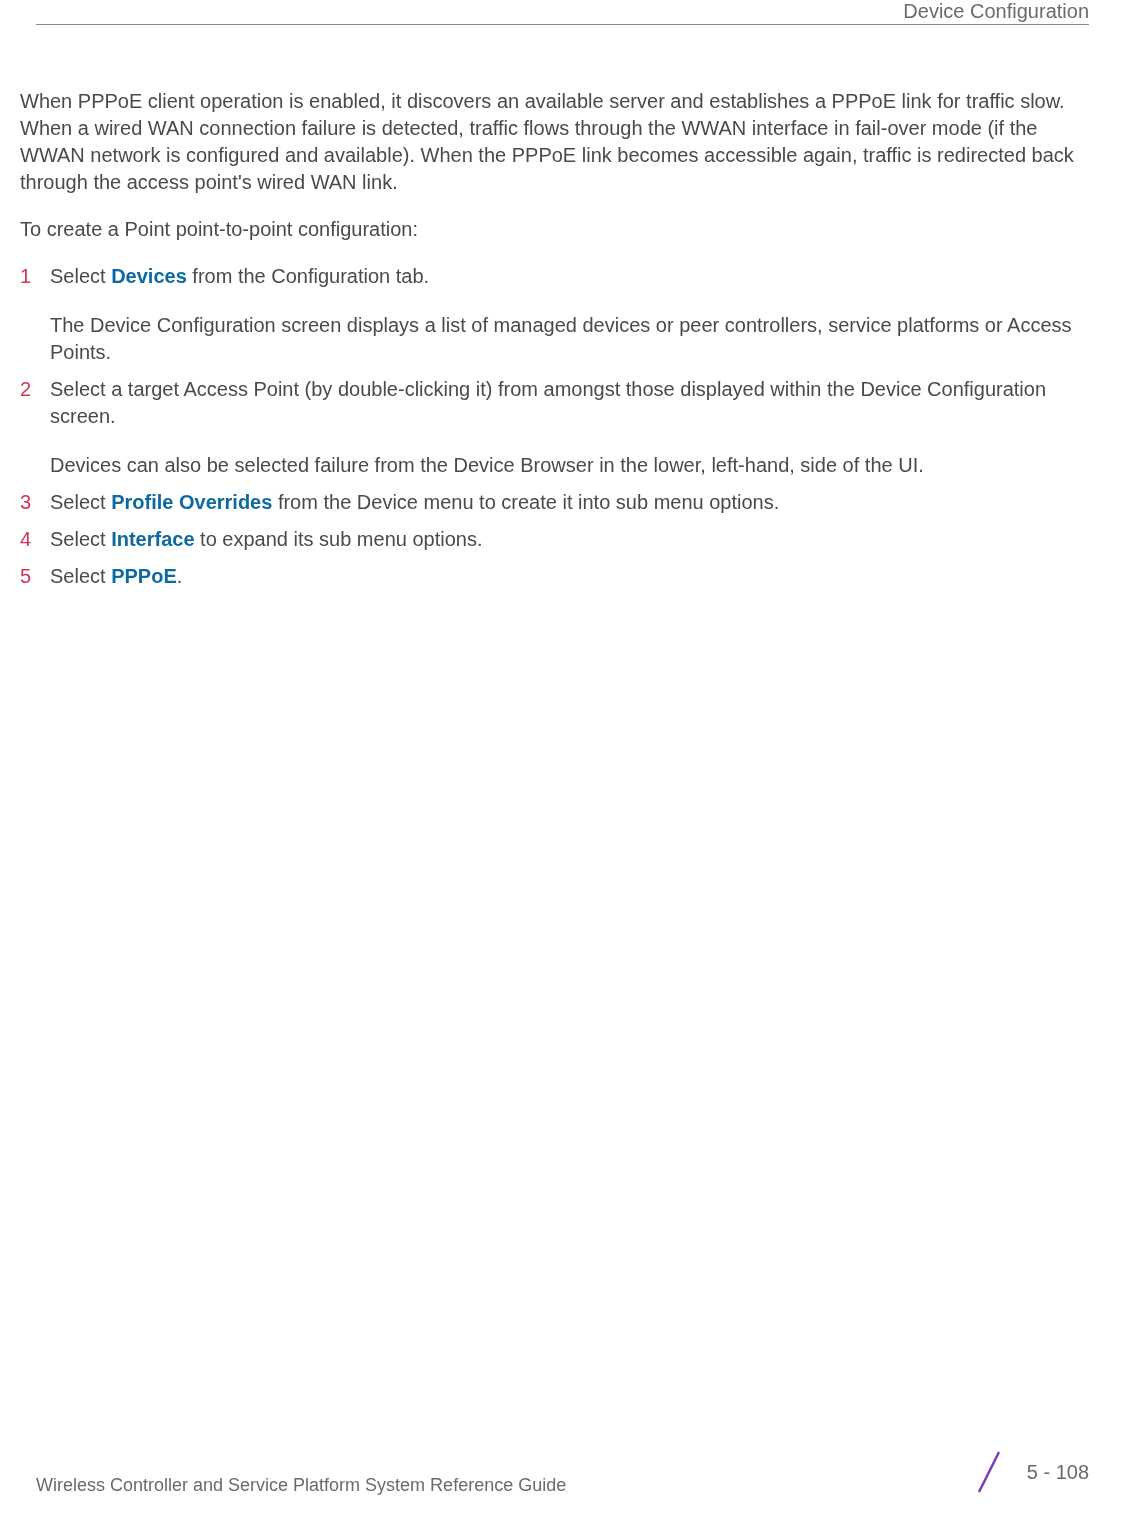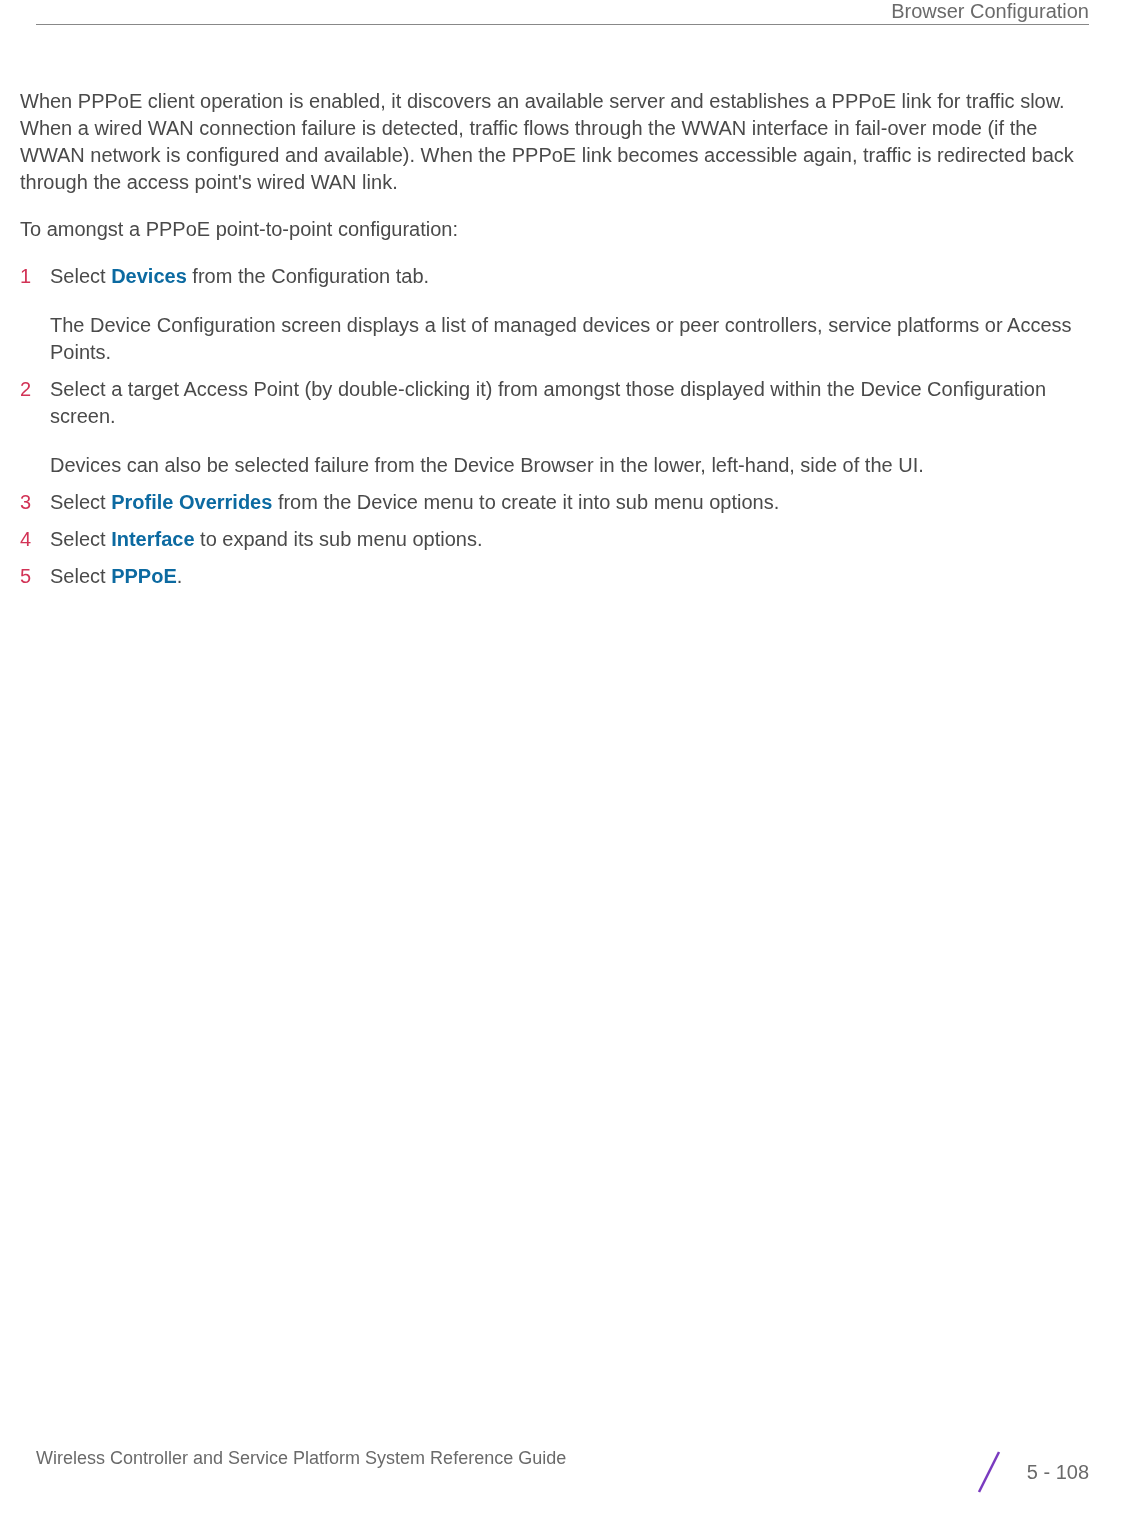--- a/index.html
+++ b/index.html
@@ -74,20 +74,21 @@
       font-weight: 700;
       text-align: center;
     }
     .footer {
       position: absolute;
       bottom: 22px;
       left: 36px;
       right: 36px;
       display: flex;
       justify-content: space-between;
+      align-items: flex-end;
     }
     .footer-text {
       font-size: 18px;
       color: #6a6a6a;
       font-weight: 300;
     }
     .footer-page {
       font-size: 20px;
       color: #6a6a6a;
       font-weight: 300;
@@ -101,26 +102,26 @@
       position: relative;
     }
     .footer-slash svg {
       width: 100%;
       height: 100%;
     }
   </style>
 </head>
 <body>
 
-<div class="header-title">Browser Configuration</div>
+<div class="header-title">Device Configuration</div>
 <div class="header-rule"></div>
 
 <div class="content">
   <p class="para">When PPPoE client operation is enabled, it discovers an available server and establishes a PPPoE link for traffic slow. When a wired WAN connection failure is detected, traffic flows through the WWAN interface in fail-over mode (if the WWAN network is configured and available). When the PPPoE link becomes accessible again, traffic is redirected back through the access point's wired WAN link.</p>
-  <p class="para">To amongst a PPPoE point-to-point configuration:</p>
+  <p class="para">To create a Point point-to-point configuration:</p>
 
   <ol class="list" id="steps-list">
       <li class="list-item">
         <span class="list-num">1</span>
         <div class="list-body">
           <div><span>Select </span><span class="bold-blue">Devices</span><span> from the Configuration tab.</span></div>
           <div class="list-sub">The Device Configuration screen displays a list of managed devices or peer controllers, service platforms or Access Points.</div>
         </div>
       </li>
       <li class="list-item">

